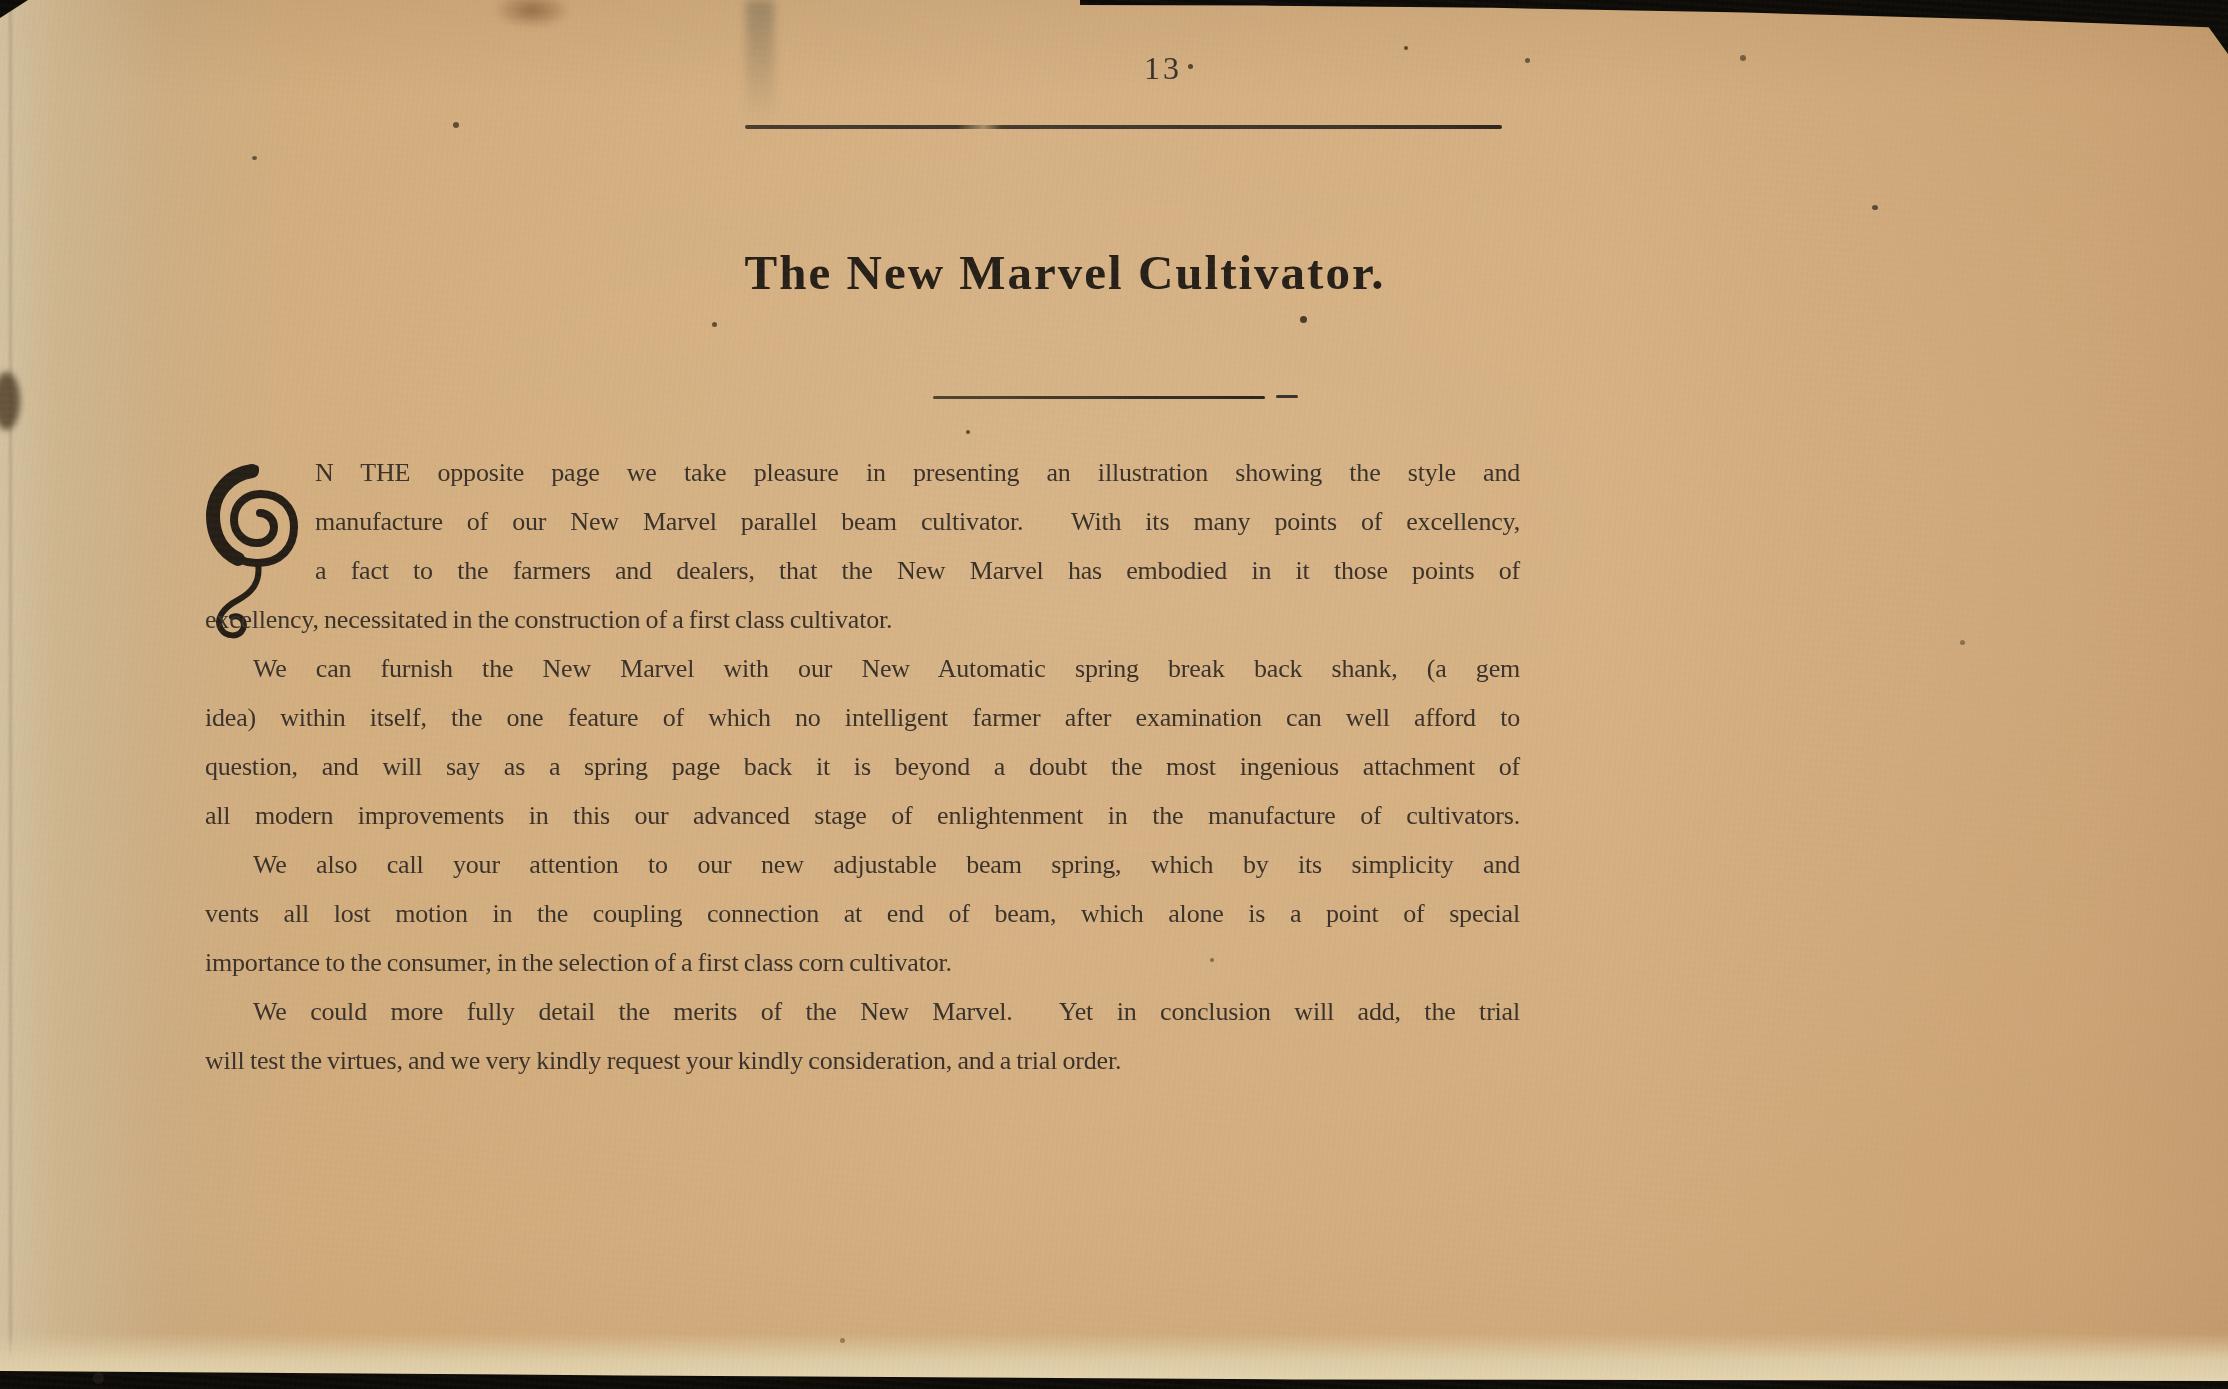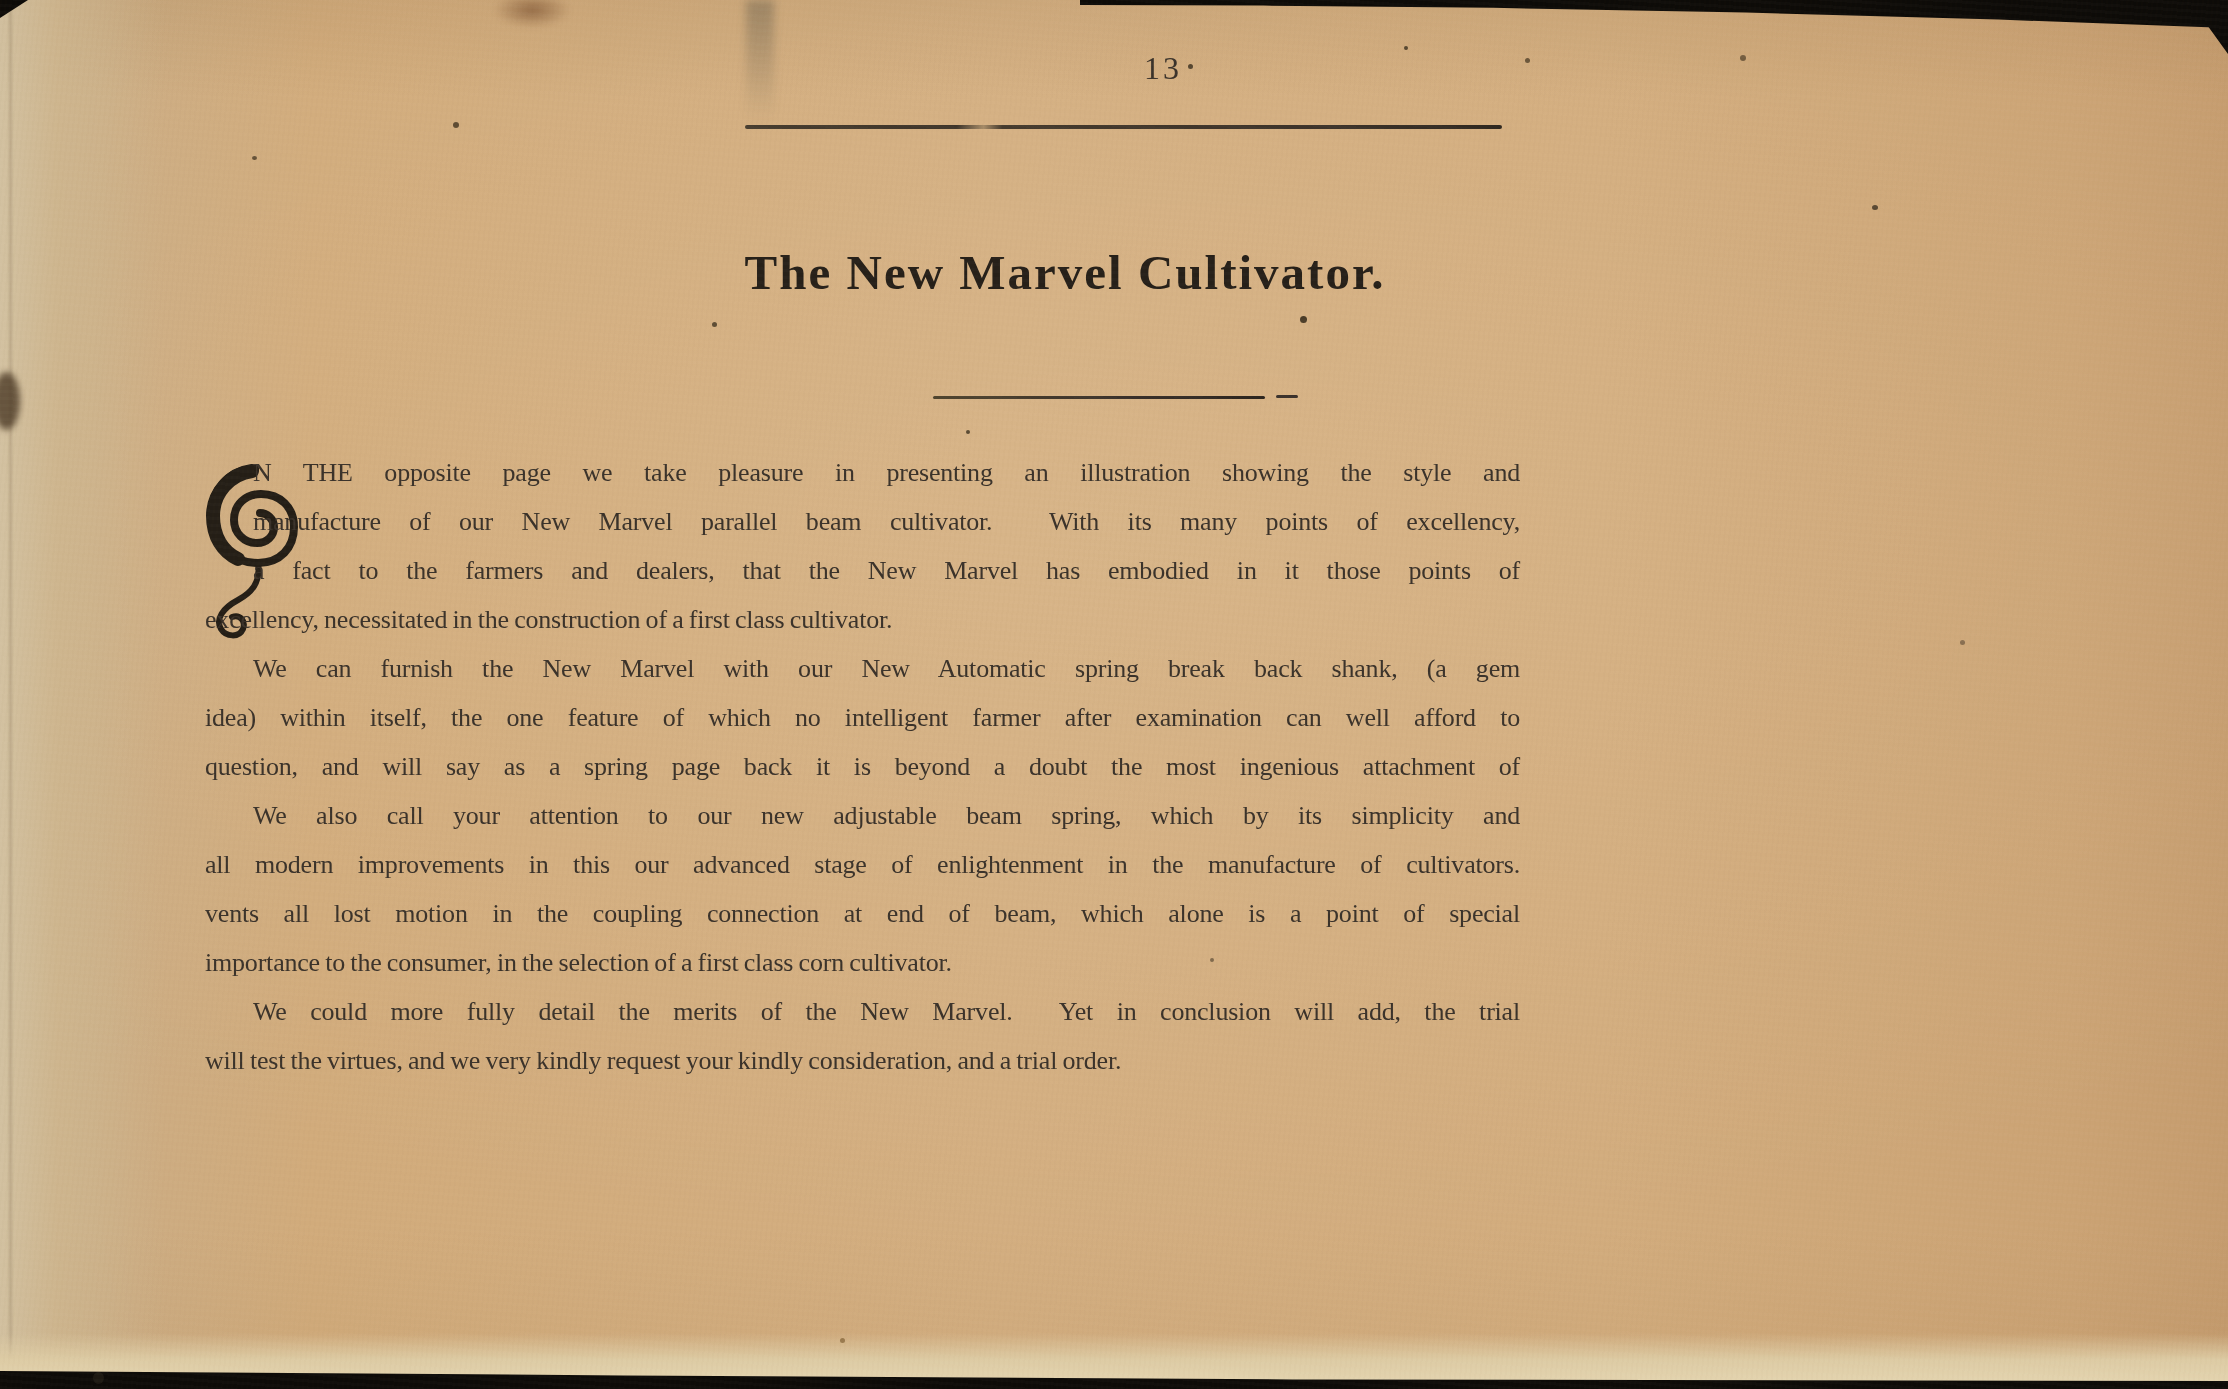--- a/index.html
+++ b/index.html
@@ -85,21 +85,21 @@
   .rule-title-dash{
     position:absolute;left:1276px;top:395px;width:22px;height:3px;background:#39302a;border-radius:2px;
   }
   .bodytext{
     position:absolute;left:205px;top:448px;width:1315px;
     color:var(--ink,#3a322a);
     font-size:26px;line-height:49px;letter-spacing:-0.2px;word-spacing:-1px;
   }
   .line{white-space:normal;}
   .line.justify{text-align:justify;text-align-last:justify;}
-  .line.ind-dropcap{margin-left:48px;}
+  .line.ind-dropcap{margin-left:110px;}
   .line.ind-para{margin-left:48px;}
   .dropcap{
     position:absolute;left:200px;top:456px;width:105px;height:186px;color:#241e16;
   }
   .dropcap svg{width:100%;height:100%;}
 </style>
 </head>
 <body>
 
 <div class="scan">
@@ -148,22 +148,22 @@
   </div>
 
   <div class="bodytext" id="bodytext">
       <div class="line justify ind-dropcap">N THE opposite page we take pleasure in presenting an illustration showing the style and</div>
       <div class="line justify ind-dropcap">manufacture of our New Marvel parallel beam cultivator.&nbsp; With its many points of excellency,</div>
       <div class="line justify ind-dropcap">a fact to the farmers and dealers, that the New Marvel has embodied in it those points of</div>
       <div class="line">excellency, necessitated in the construction of a first class cultivator.</div>
       <div class="line justify ind-para">We can furnish the New Marvel with our New Automatic spring break back shank, (a gem</div>
       <div class="line justify">idea) within itself, the one feature of which no intelligent farmer after examination can well afford to</div>
       <div class="line justify">question, and will say as a spring page back it is beyond a doubt the most ingenious attachment of</div>
+      <div class="line justify">all modern improvements in this our advanced stage of enlightenment in the manufacture of cultivators.</div>
       <div class="line justify ind-para">We also call your attention to our new adjustable beam spring, which by its simplicity and</div>
-      <div class="line justify">all modern improvements in this our advanced stage of enlightenment in the manufacture of cultivators.</div>
       <div class="line justify">vents all lost motion in the coupling connection at end of beam, which alone is a point of special</div>
       <div class="line">importance to the consumer, in the selection of a first class corn cultivator.</div>
       <div class="line justify ind-para">We could more fully detail the merits of the New Marvel.&nbsp; Yet in conclusion will add, the trial</div>
       <div class="line">will test the virtues, and we very kindly request your kindly consideration, and a trial order.</div>
     </div>
 
   <div class="grain"></div>
 </div>
 
 </body></html>

